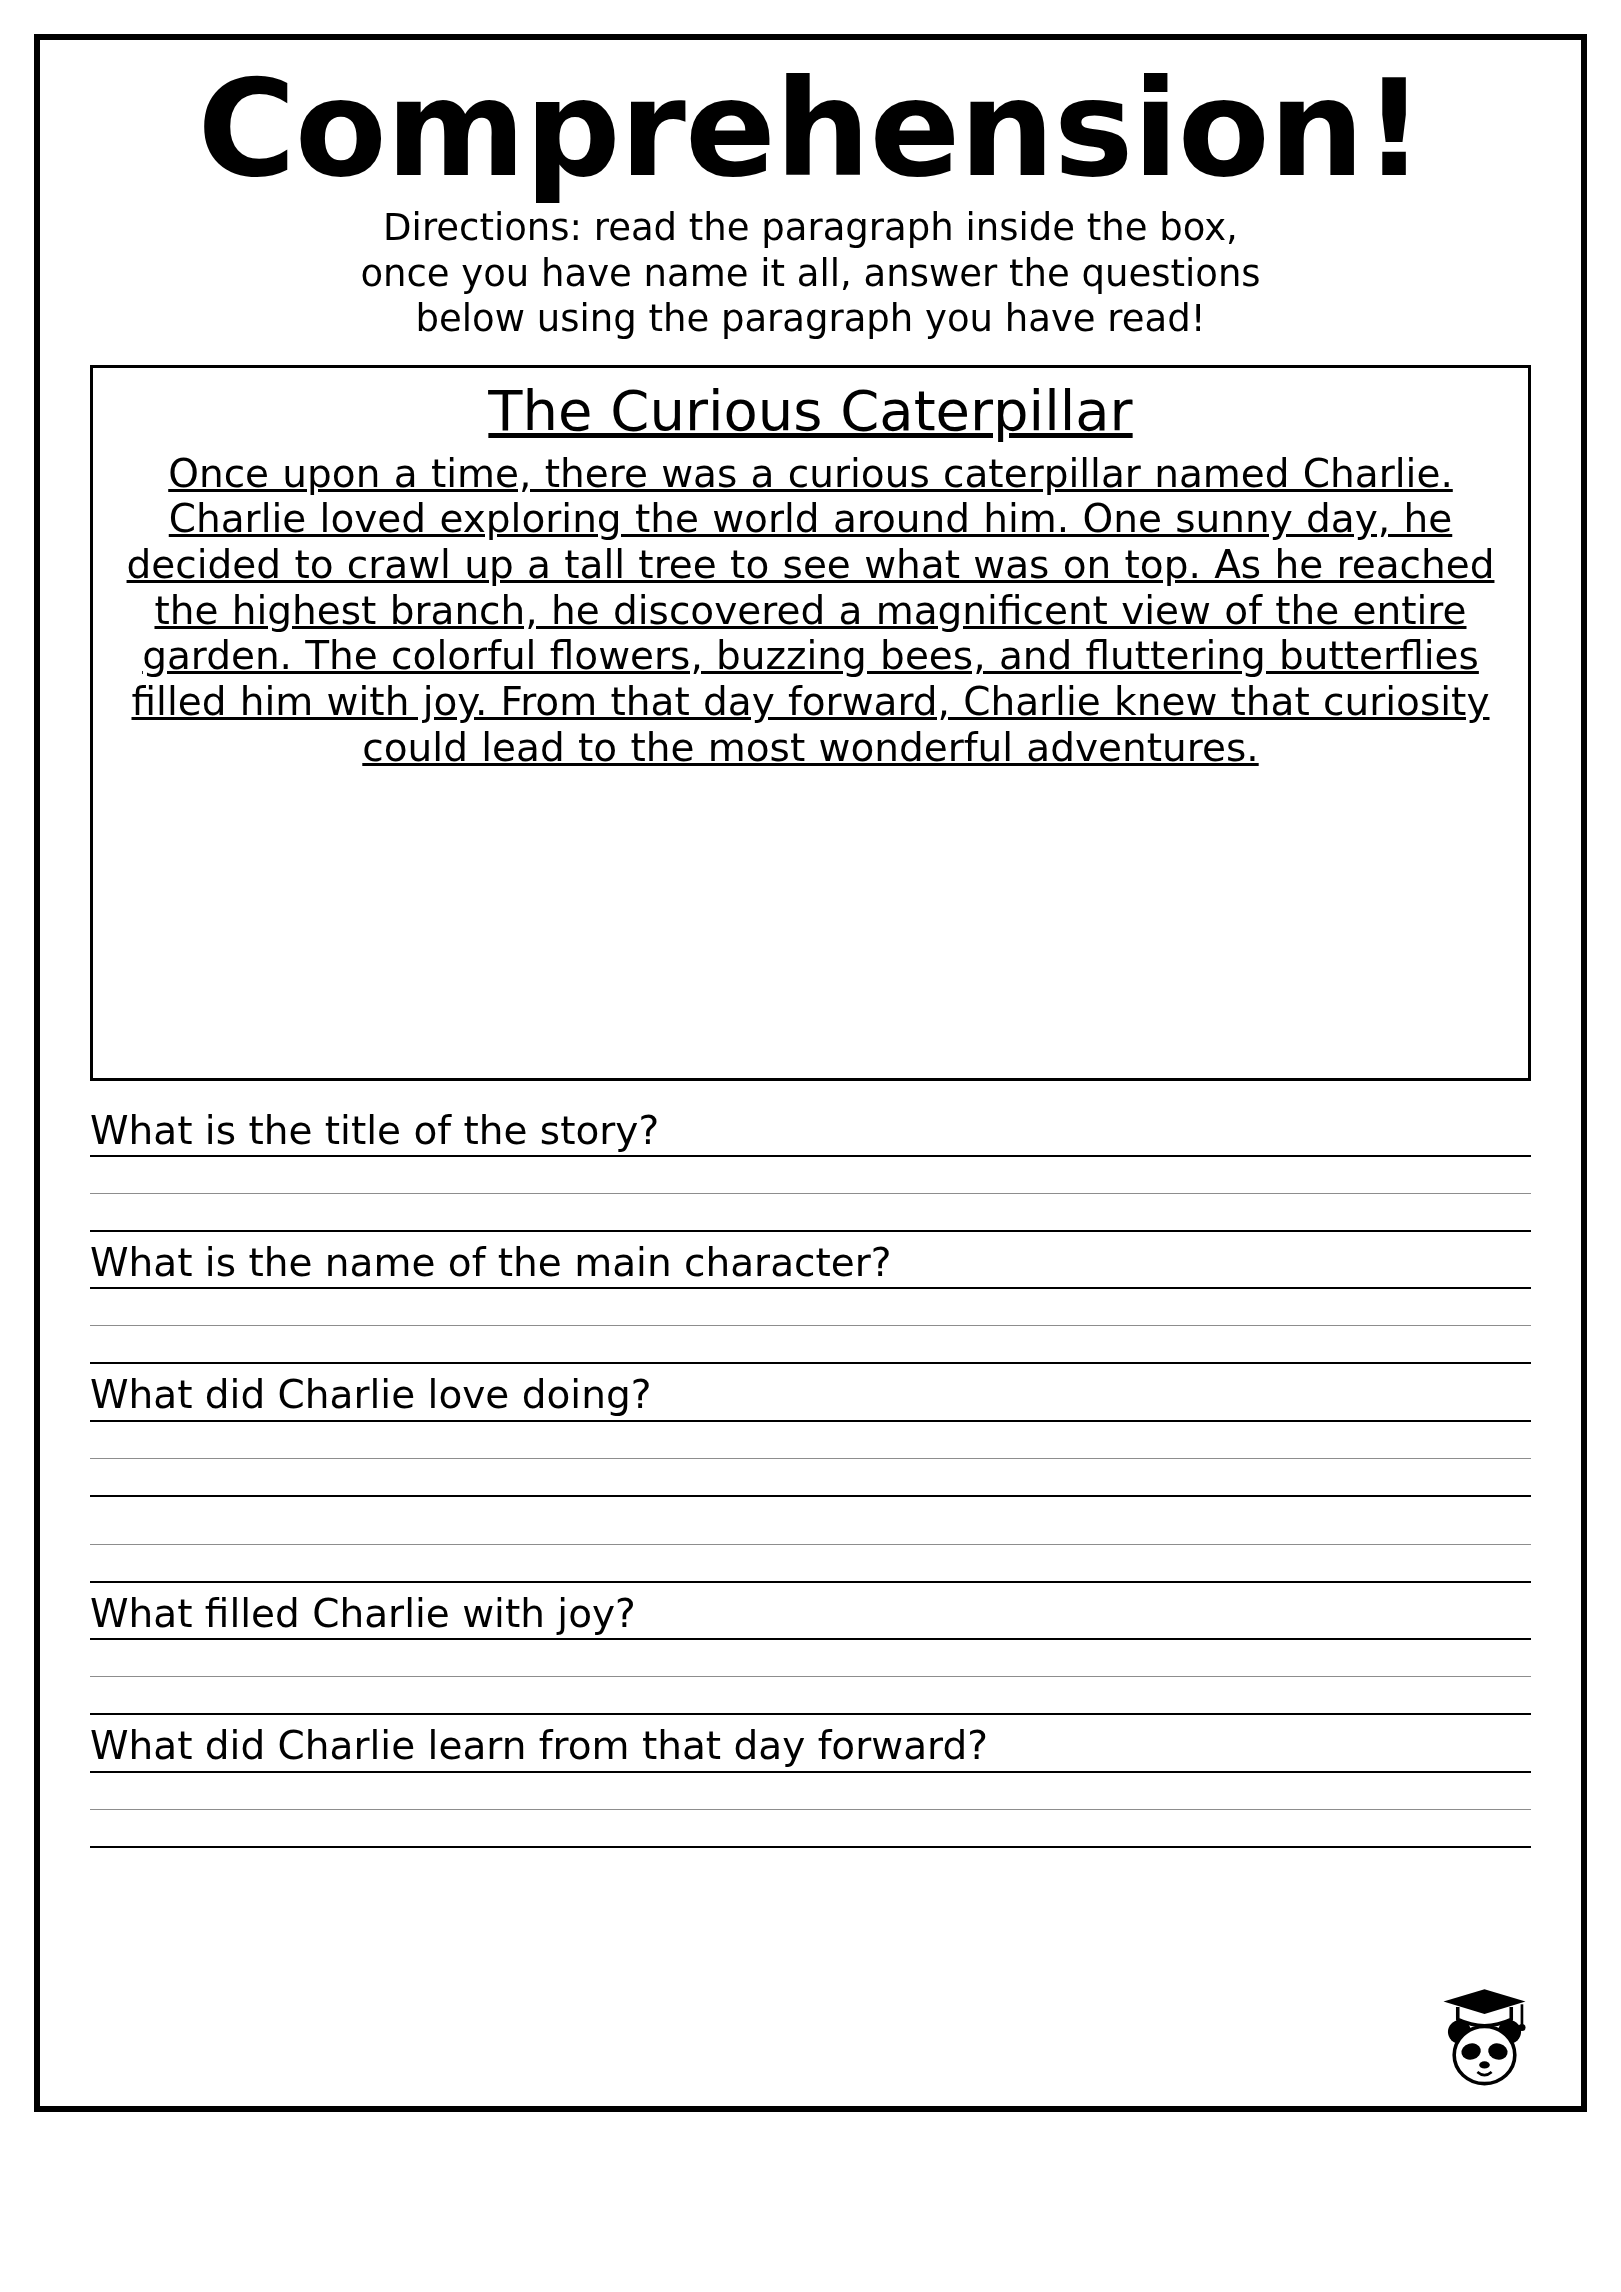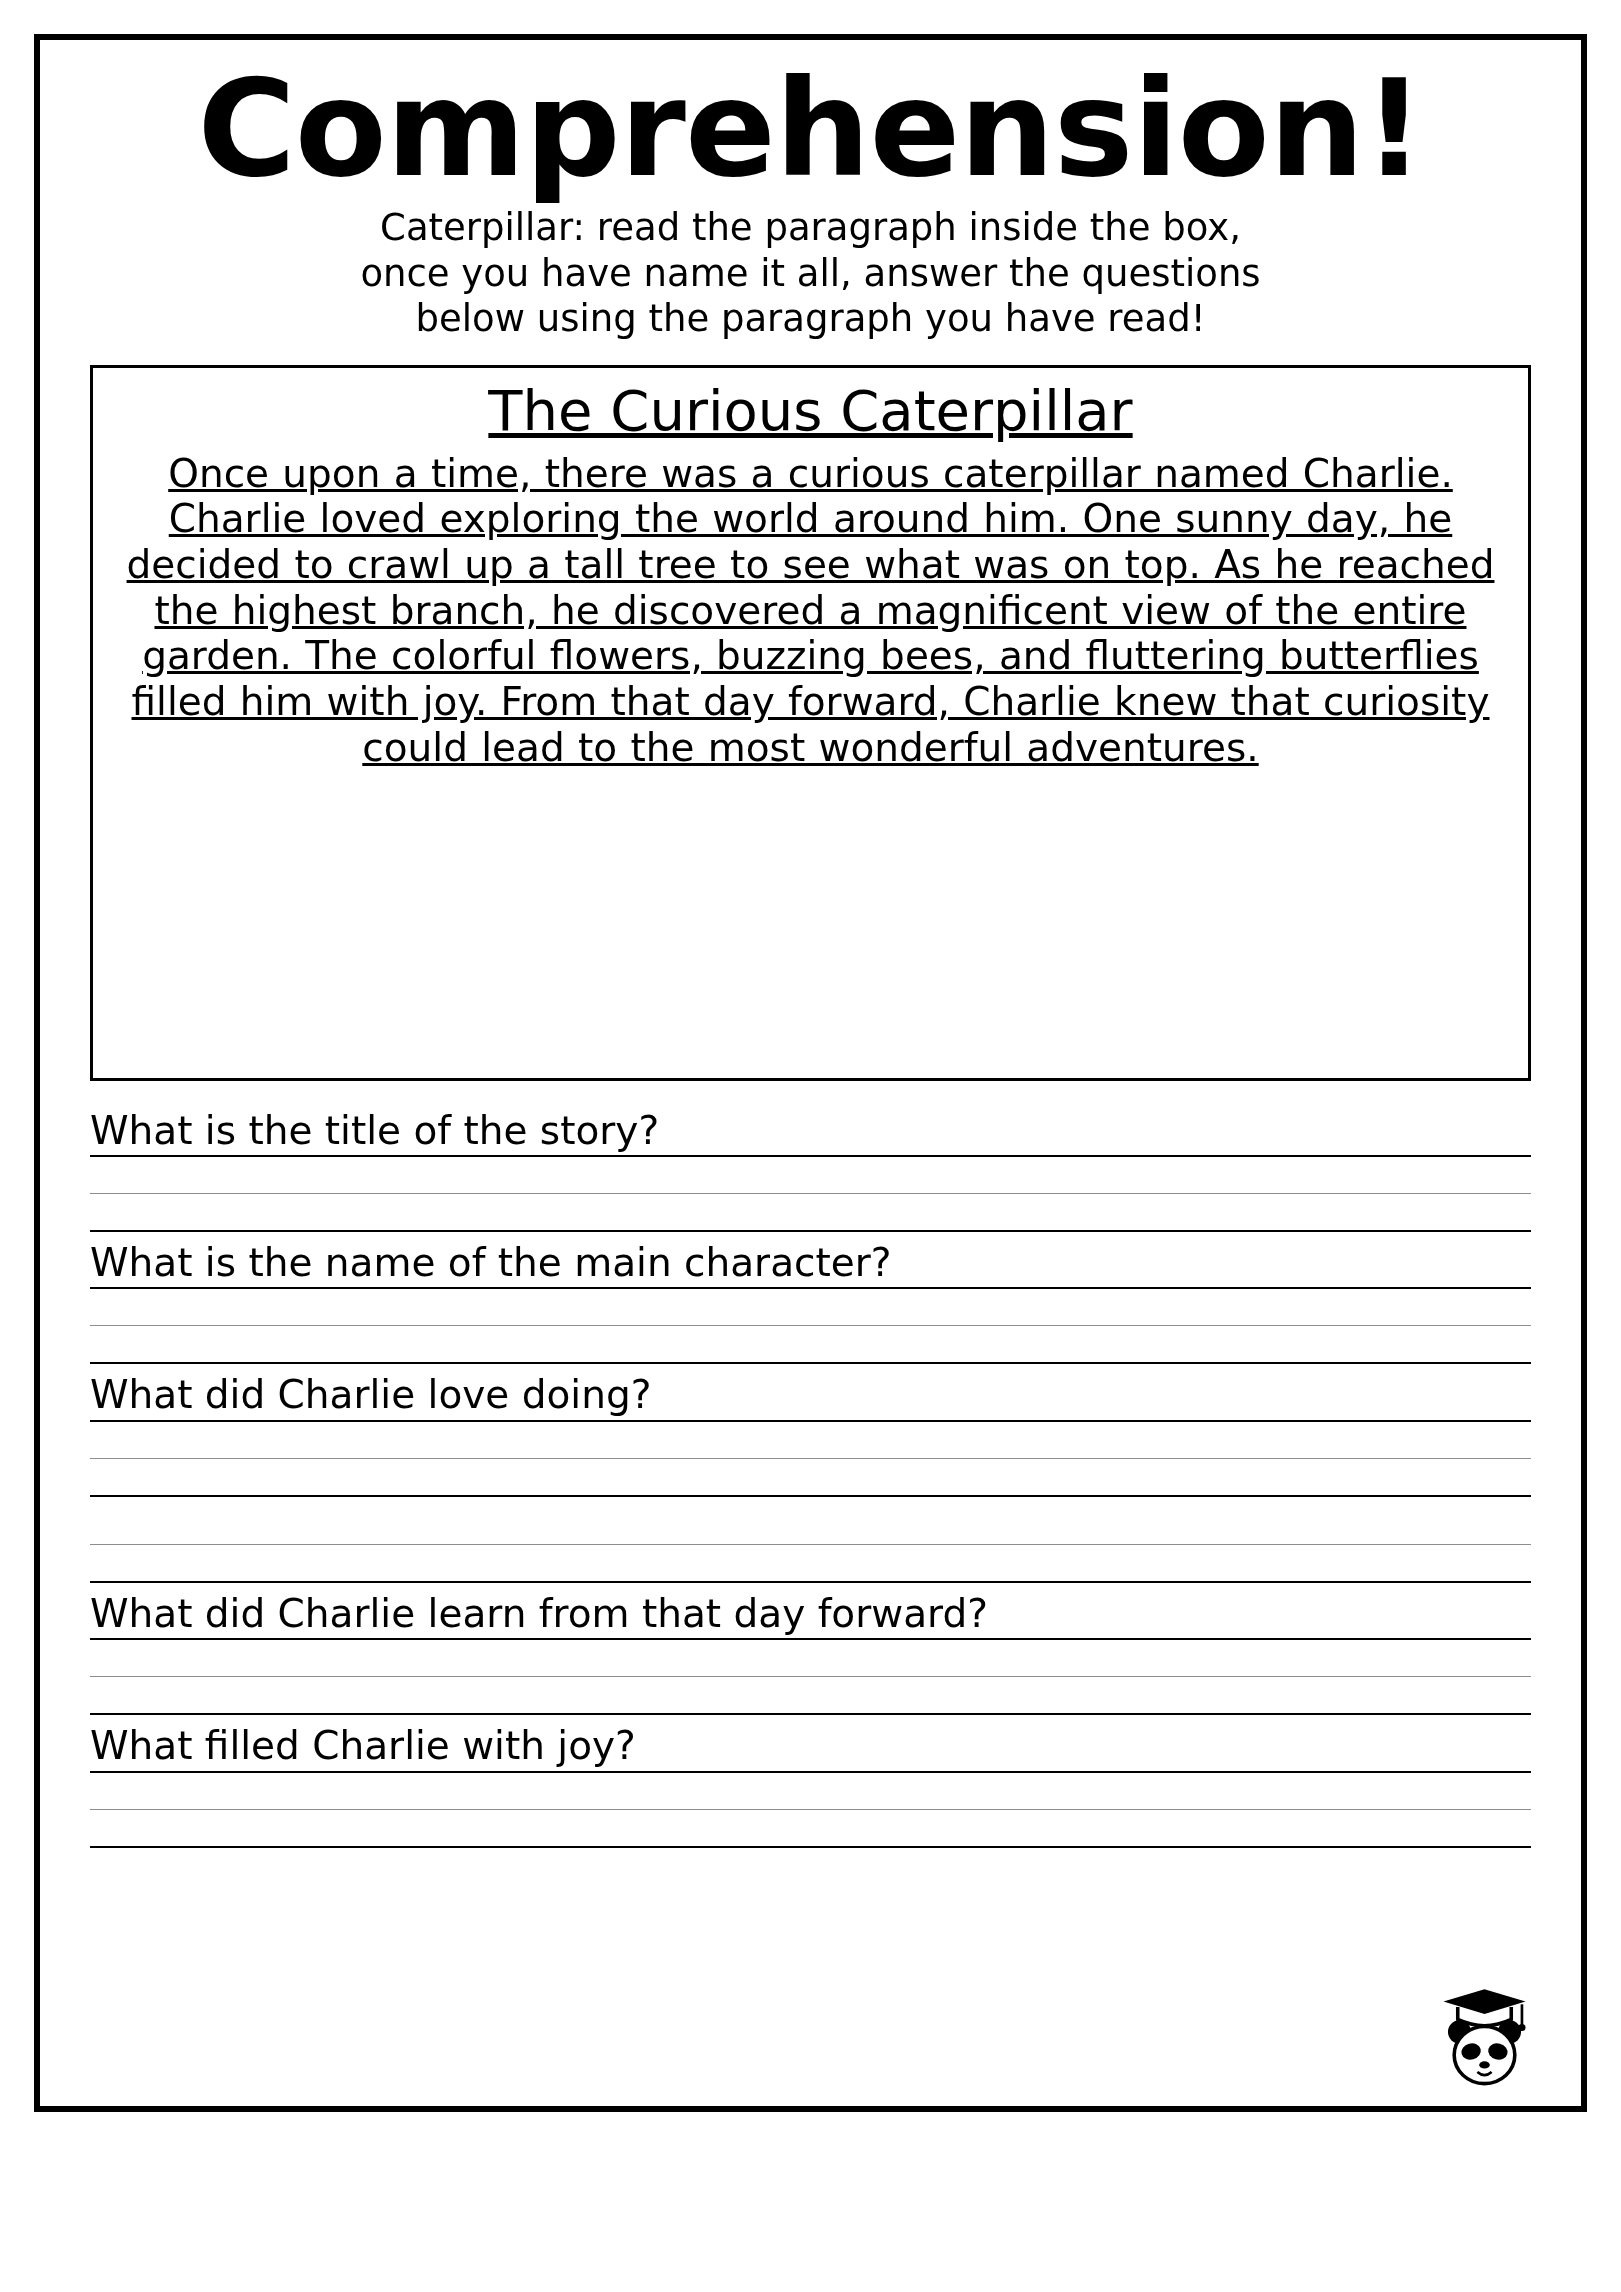--- a/index.html
+++ b/index.html
@@ -124,21 +124,21 @@
 </head>
 <body>
 
 <div class="page">
   <div class="page-border"></div>
   <div class="inner">
 
     <div class="title">Comprehension!</div>
 
     <div class="directions">
-      <div>Caterpillar: read the paragraph inside the box,</div>
+      <div>Directions: read the paragraph inside the box,</div>
       <div>once you have name it all, answer the questions</div>
       <div>below using the paragraph you have read!</div>
     </div>
 
     <div class="story-box">
       <div class="story-title">The Curious Caterpillar</div>
       <div class="story-text">Once upon a time, there was a curious caterpillar named Charlie. Charlie loved exploring the world around him. One sunny day, he decided to crawl up a tall tree to see what was on top. As he reached the highest branch, he discovered a magnificent view of the entire garden. The colorful flowers, buzzing bees, and fluttering butterflies filled him with joy. From that day forward, Charlie knew that curiosity could lead to the most wonderful adventures.</div>
     </div>
 
     <div class="questions">
@@ -160,27 +160,27 @@
         <div class="answer-line-thin"></div>
         <div class="answer-line-thick"></div>
       </div>
 
       <div class="q-block">
         <div class="answer-line-thin"></div>
         <div class="answer-line-thick"></div>
       </div>
 
       <div class="q-block">
+        <div class="q-text">What filled Charlie with joy?</div>
+        <div class="answer-line-thin"></div>
+        <div class="answer-line-thick"></div>
+      </div>
+
+      <div class="q-block">
         <div class="q-text">What did Charlie learn from that day forward?</div>
-        <div class="answer-line-thin"></div>
-        <div class="answer-line-thick"></div>
-      </div>
-
-      <div class="q-block">
-        <div class="q-text">What filled Charlie with joy?</div>
         <div class="answer-line-thin"></div>
         <div class="answer-line-thick"></div>
       </div>
 
     </div>
 
     <svg class="mascot" viewBox="0 0 108 120">
 
       <polygon points="54,8 100,22 54,36 8,22" fill="#000000"></polygon>
       <path d="M24,28 L24,42 Q54,56 84,42 L84,28" fill="none" stroke="#000000" stroke-width="4"></path>

